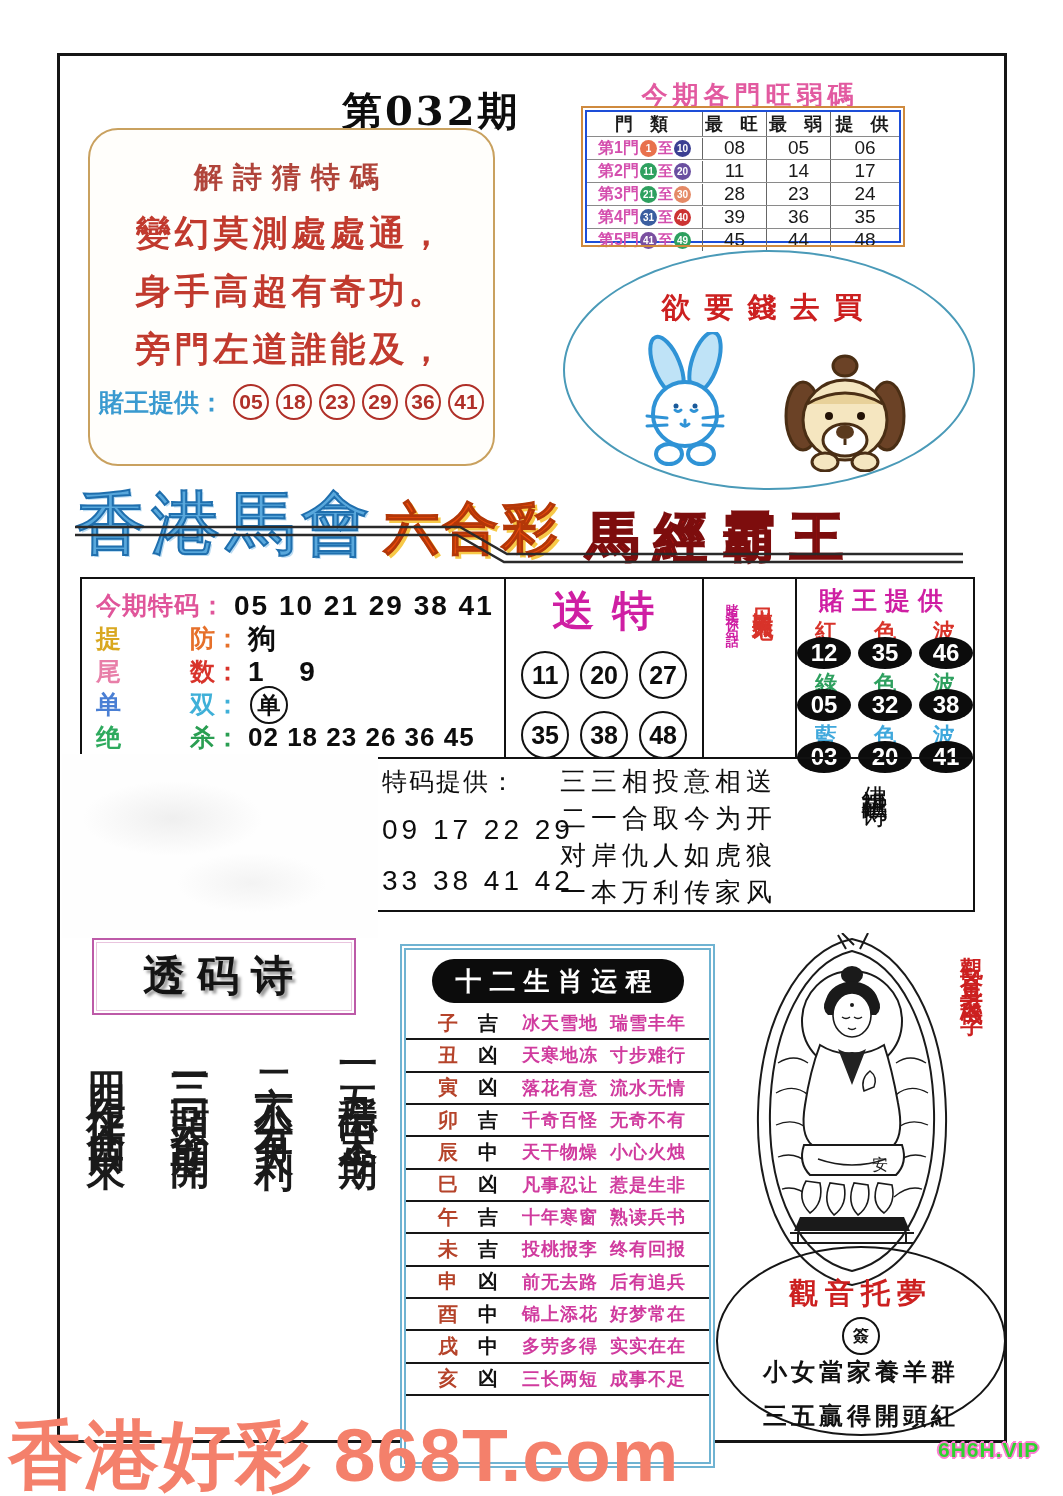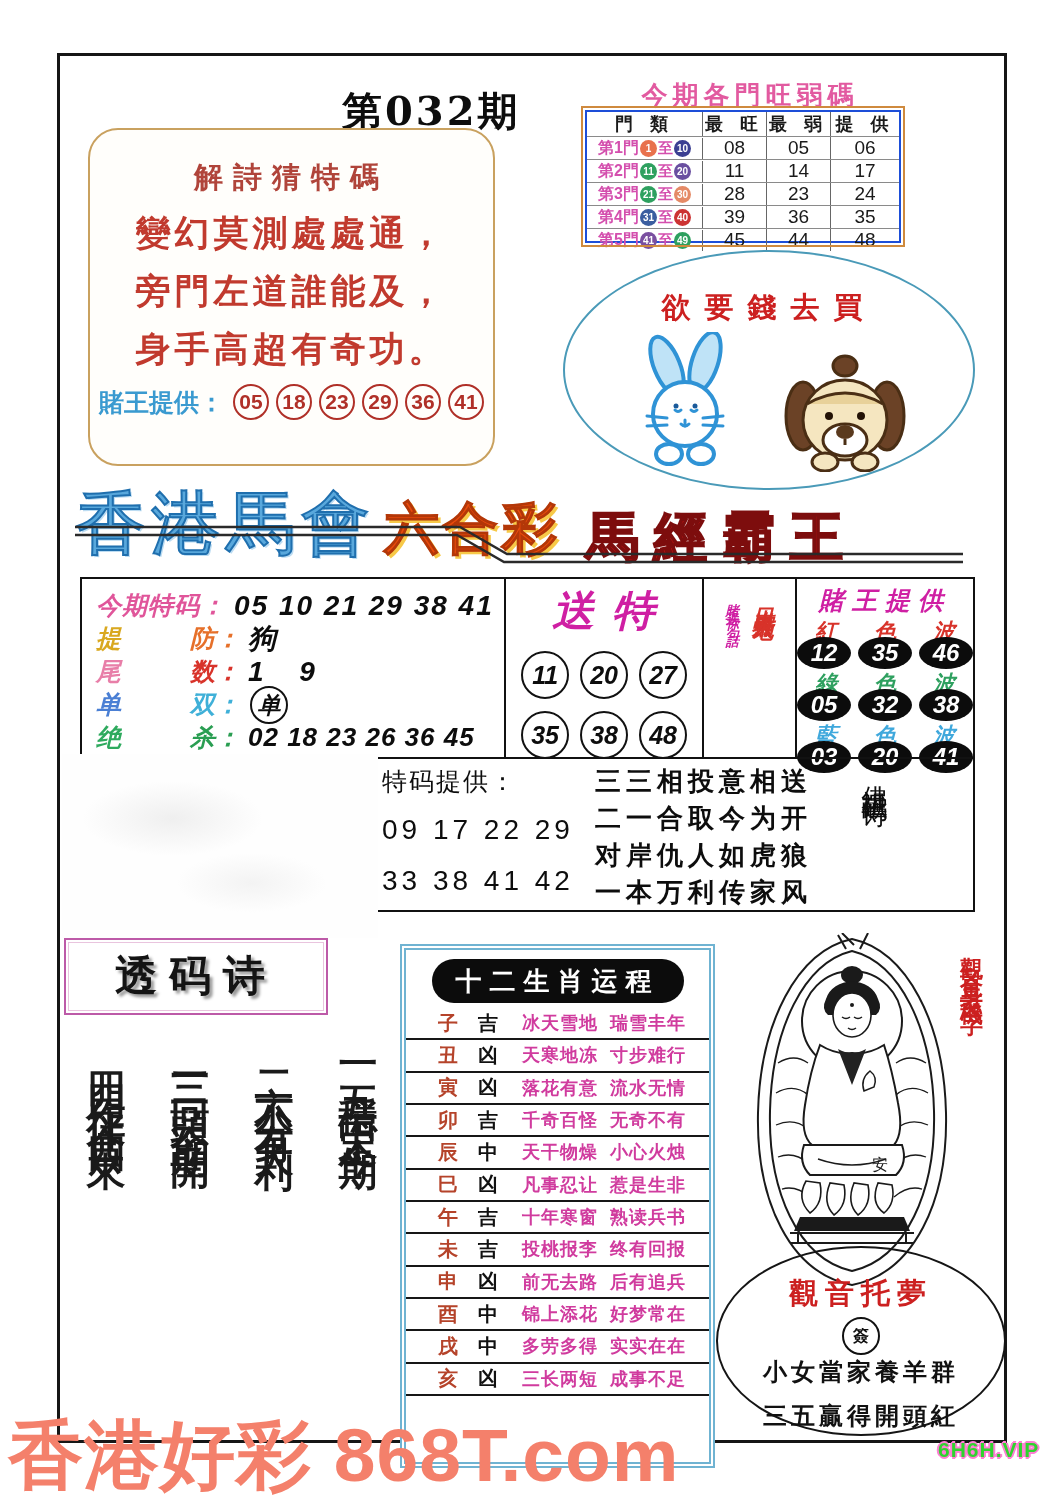--- a/index.html
+++ b/index.html
@@ -55,21 +55,21 @@
   #masthead-club { left:76px; top:478px; font-size:69px; font-weight:normal; color:#59a8dc; letter-spacing:6px;
                    -webkit-text-stroke:2px #1f6fae; text-shadow:2px 2px 0 #bcdcf2; }
   #masthead-lottery { left:384px; top:492px; font-size:55px; font-weight:bold; color:#e84a0c; letter-spacing:4px;
                       -webkit-text-stroke:1px #b33708; text-shadow:3px 3px 0 #f7c948; }
   #masthead-brand { left:586px; top:502px; font-size:53px; font-weight:bold; color:#d41414; letter-spacing:15px;
                     -webkit-text-stroke:2px #7d0d0d; }
   #masthead-lines { left:70px; top:518px; }
 
   
   #main-table { left:80px; top:577px; width:895px; height:335px; border:2px solid #111; background:#fff; }
-  .mt-row1 { height:178px; display:flex;font-style:italic; }
+  .mt-row1 { height:178px; display:flex; }
   .mt-c1 { width:424px; border-right:2px solid #111; padding:10px 10px 0 14px; }
   .mt-c2 { width:215px; border-right:2px solid #111; }
   .mt-c3 { width:100px; border-right:2px solid #111; display:flex; justify-content:center; gap:8px; padding-top:12px; }
   .mt-c4 { flex:1; }
   .mt-row2 { height:153px; border-top:2px solid #111; position:relative; }
 
   .info-line { height:33px; display:flex; align-items:center; white-space:nowrap; }
   .lbl-special { color:#e0559a; font-size:25px; font-weight:bold; letter-spacing:1px; }
   .info-l1 { display:inline-block; width:94px; font-size:25px; font-weight:bold; }
   .info-l2 { font-size:25px; font-weight:bold; }
@@ -90,32 +90,32 @@
   .waves-title { text-align:center; color:#cf1fa3; font-size:25px; font-weight:bold; letter-spacing:8px; margin-top:5px; }
   .wave-label { display:flex; justify-content:space-between; padding:0 18px; font-size:22px; font-weight:bold; height:22px; }
   .wl-red{color:#d8332a;} .wl-green{color:#2ea05f;} .wl-blue{color:#3fa8dc;}
   .wave-pills { display:flex; justify-content:center; gap:7px; margin:-2px 0 0; }
   .pill { width:54px; height:32px; background:#0c0c0c; border-radius:50%; color:#fff; font-size:24px; font-weight:bold;
           line-height:32px; text-align:center; }
 
   .tema-block { position:absolute; left:300px; top:6px; }
   .tema-label { font-size:25px; color:#0d0d0d; letter-spacing:2px; }
   .tema-nums  { font-size:28px; color:#0d0d0d; letter-spacing:4px; margin-top:16px; }
-  .verse-block { position:absolute; left:478px; top:4px; font-size:26px; line-height:37px; letter-spacing:5px; color:#0d0d0d; font-weight:700;margin-left:35px; }
+  .verse-block { position:absolute; left:478px; top:4px; font-size:26px; line-height:37px; letter-spacing:5px; color:#0d0d0d; font-weight:400; }
   .verse-title { position:absolute; left:776px; top:6px; writing-mode:vertical-rl; font-size:26px; letter-spacing:4px; color:#0d0d0d; font-weight:500; }
 
   
   #blur-patch { left:62px; top:754px; width:316px; height:184px;
     background:
       radial-gradient(ellipse 120px 50px at 35% 35%, #efefef, rgba(255,255,255,0) 75%),
       radial-gradient(ellipse 100px 40px at 60% 70%, #f3f3f3, rgba(255,255,255,0) 75%),
       #fefefe; }
 
   
-  #touma-box { left:64px; top:938px; width:264px; height:77px; border:2px solid #bd5aa8; background:#fff;
+  #touma-box { left:92px; top:938px; width:264px; height:77px; border:2px solid #bd5aa8; background:#fff;
                box-shadow:inset 0 0 0 2px #fff, inset 0 0 0 3px #e9c4de; }
   .touma-title { text-align:center; line-height:71px; font-size:42px; font-weight:bold; letter-spacing:12px; color:#141414;
                  text-shadow:3px 3px 3px #9a9a9a; }
   #touma-cols { left:80px; top:1042px; width:306px; height:380px; display:flex; flex-direction:row-reverse; justify-content:space-between; }
   .touma-col { writing-mode:vertical-rl; font-size:39px; letter-spacing:13px; font-weight:bold; color:#1a1a1a; }
 
   
   #zodiac-box { left:400px; top:944px; width:315px; height:524px; border:6px double #6fb3d2; background:#fff; }
   .z-title-pill { margin:9px auto 5px; width:252px; height:44px; background:#0c0c0c; border-radius:22px;
                   color:#fff; font-size:26px; font-weight:bold; letter-spacing:8px; line-height:44px; text-align:center; }
@@ -144,22 +144,22 @@
 </head>
 <body>
 
 <div class="abs" id="page-border"></div>
 
 <div class="abs serif" id="issue-title">第032期</div>
 
 <div class="abs" id="poem-box">
   <div class="pb-title serif">解詩猜特碼</div>
   <div class="pb-line serif">變幻莫測處處通，</div>
+  <div class="pb-line serif">身手高超有奇功。</div>
   <div class="pb-line serif">旁門左道誰能及，</div>
-  <div class="pb-line serif">身手高超有奇功。</div>
   <div class="pb-bottom">
     <span class="pb-prov">賭王提供：</span>
     <span class="pb-num">05</span>
     <span class="pb-num">18</span>
     <span class="pb-num">23</span>
     <span class="pb-num">29</span>
     <span class="pb-num">36</span>
     <span class="pb-num">41</span>
   </div>
 </div>

